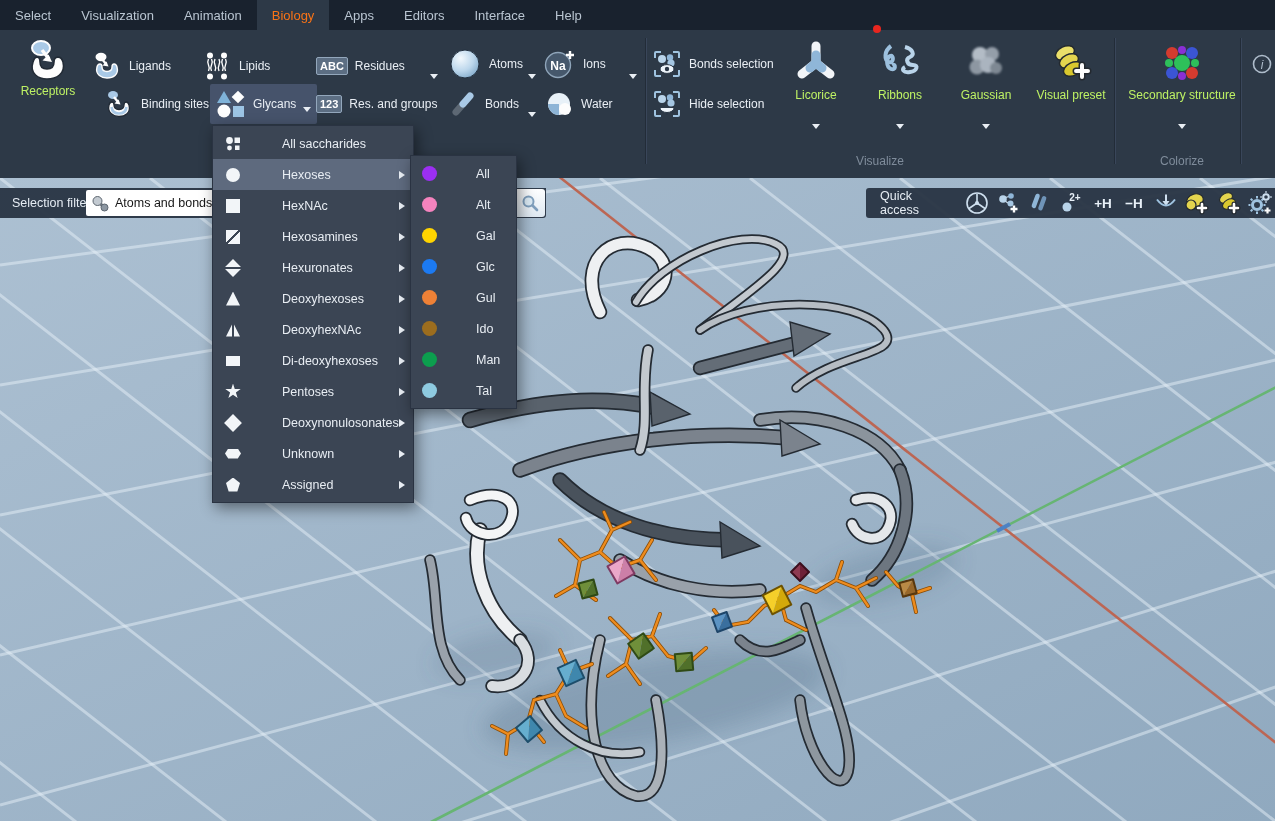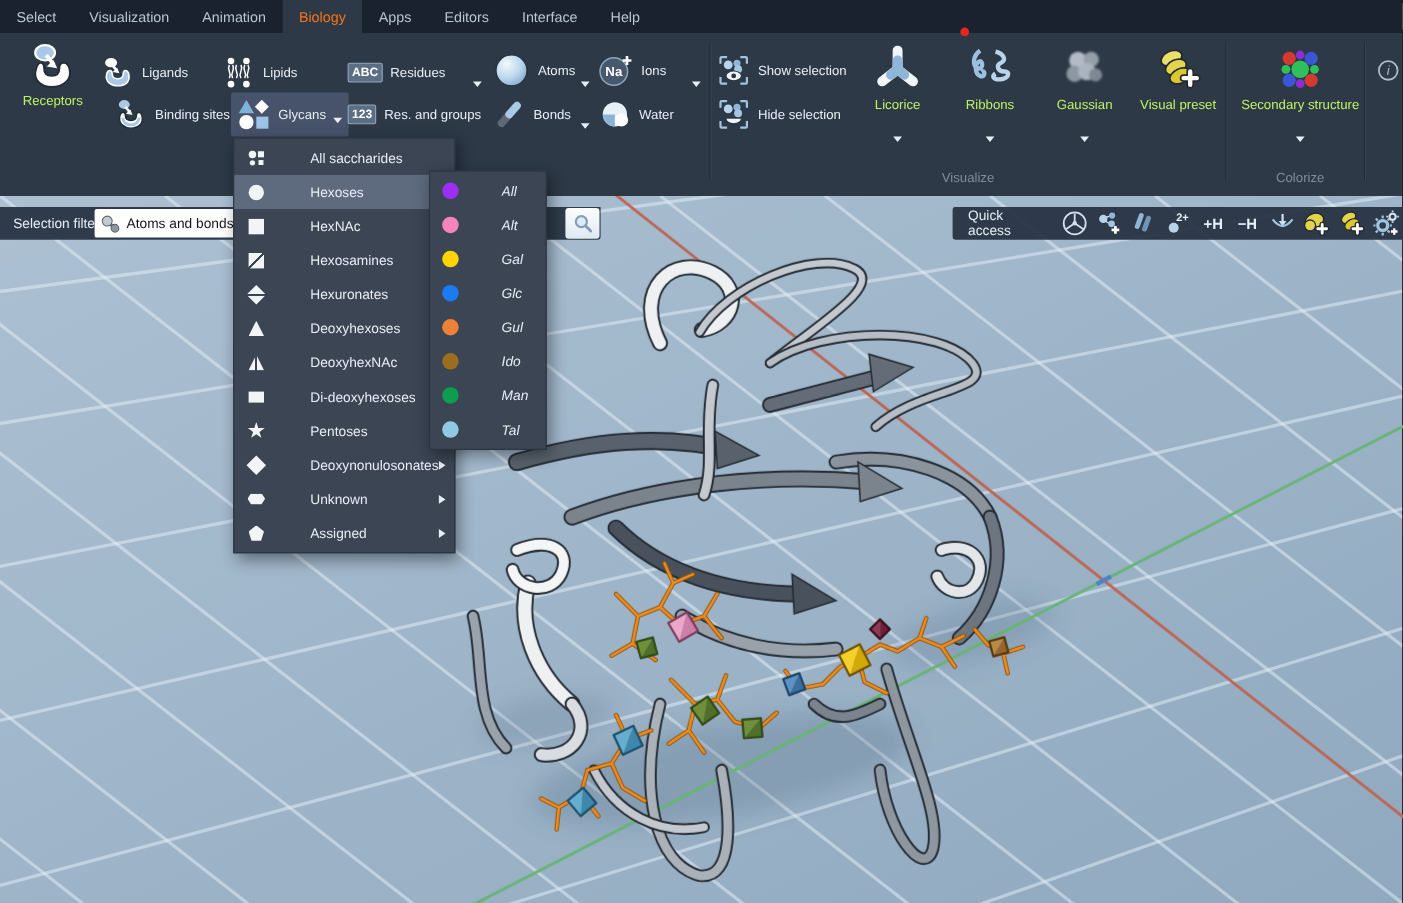--- a/index.html
+++ b/index.html
@@ -29,21 +29,21 @@
   #selbar{left:0;top:188px;width:546px;border-radius:0 0 3px 0;}
   #selbar .lbl{padding:0 10px 0 12px;}
   #sel-combo{position:absolute;left:86px;top:2px;width:340px;height:26px;background:#fff;border-radius:2px;color:#161616;display:flex;align-items:center;gap:5px;padding-left:5px;box-sizing:border-box;}
   #sel-search{position:absolute;left:514px;top:1px;width:31px;height:28px;background:linear-gradient(#fdfeff,#dfe9f2);border-radius:3px;display:flex;align-items:center;justify-content:center;}
   #qabar{left:866px;top:188px;width:406px;justify-content:flex-start;padding:0 4px;}
   #qabar .lbl{padding:0 10px 0 10px;}
   .qicon{width:33px;height:30px;display:flex;align-items:center;justify-content:center;}
   
   .menu{position:absolute;background:#3b4554;border:1px solid #2a3342;box-shadow:3px 5px 14px rgba(0,0,0,.45);z-index:50;padding:2px 0;box-sizing:border-box;}
   #glycans-menu{left:212px;top:125px;width:202px;}
-  #hexoses-submenu{left:390px;top:155px;width:107px;font-style:italic;}
+  #hexoses-submenu{left:410px;top:155px;width:107px;}
   .mrow{height:31px;display:flex;align-items:center;color:#e8edf3;font-size:12.5px;cursor:default;}
   .mrow.hl{background:#5e6a7e;}
   .micon{width:40px;display:flex;align-items:center;justify-content:center;flex:0 0 40px;}
   .mlabel{flex:1;white-space:nowrap;overflow:hidden;margin-left:29px;}
   .marrow{width:0;height:0;border:4.5px solid transparent;border-left:6px solid #e8edf3;margin-right:4px;}
   .sdot{width:15px;height:15px;border-radius:50%;flex:0 0 15px;margin:0 10px 0 11px;}
   
   .shp{width:14px;height:14px;background:#f2f5f8;display:block;}
   .shp.circle{border-radius:50%;}
   .shp.rect{height:10px;}
@@ -331,21 +331,21 @@
 
     <div class="smallbtn" style="left:652px;top:16px">
       <svg width="30" height="30">
         <path d="M3,9 V4 Q3,3 4,3 H9 M21,3 H26 Q27,3 27,4 V9 M27,21 V26 Q27,27 26,27 H21 M9,27 H4 Q3,27 3,26 V21" stroke="#9fc3e0" stroke-width="2" fill="none"></path>
         <circle cx="10" cy="10" r="4" fill="#b9d4ea"></circle>
           <circle cx="18" cy="8.5" r="3.2" fill="#8fb6d8"></circle>
           <circle cx="19" cy="14" r="3.6" fill="#a5c6e2"></circle>
         <ellipse cx="15" cy="20" rx="7" ry="4.4" fill="#eef4fa" stroke="#2a3645"></ellipse>
           <circle cx="15" cy="20" r="2.2" fill="#2a3645"></circle>
       </svg>
-      <span>Show selection</span>
+      <span>Bonds selection</span>
     </div>
     <div class="smallbtn" style="left:652px;top:56px">
       <svg width="30" height="30">
         <path d="M3,9 V4 Q3,3 4,3 H9 M21,3 H26 Q27,3 27,4 V9 M27,21 V26 Q27,27 26,27 H21 M9,27 H4 Q3,27 3,26 V21" stroke="#9fc3e0" stroke-width="2" fill="none"></path>
         <circle cx="10" cy="10" r="4" fill="#b9d4ea"></circle>
           <circle cx="18" cy="8.5" r="3.2" fill="#8fb6d8"></circle>
           <circle cx="19" cy="14" r="3.6" fill="#a5c6e2"></circle>
         <path d="M8,19 a7,4.5 0 0 0 14,0" fill="#eef4fa" stroke="#2a3645"></path>
         <path d="M10,22 l-1.5,2 M15,23.5 v2.4 M20,22 l1.5,2" stroke="#2a3645" stroke-width="1.4"></path>
       </svg>

